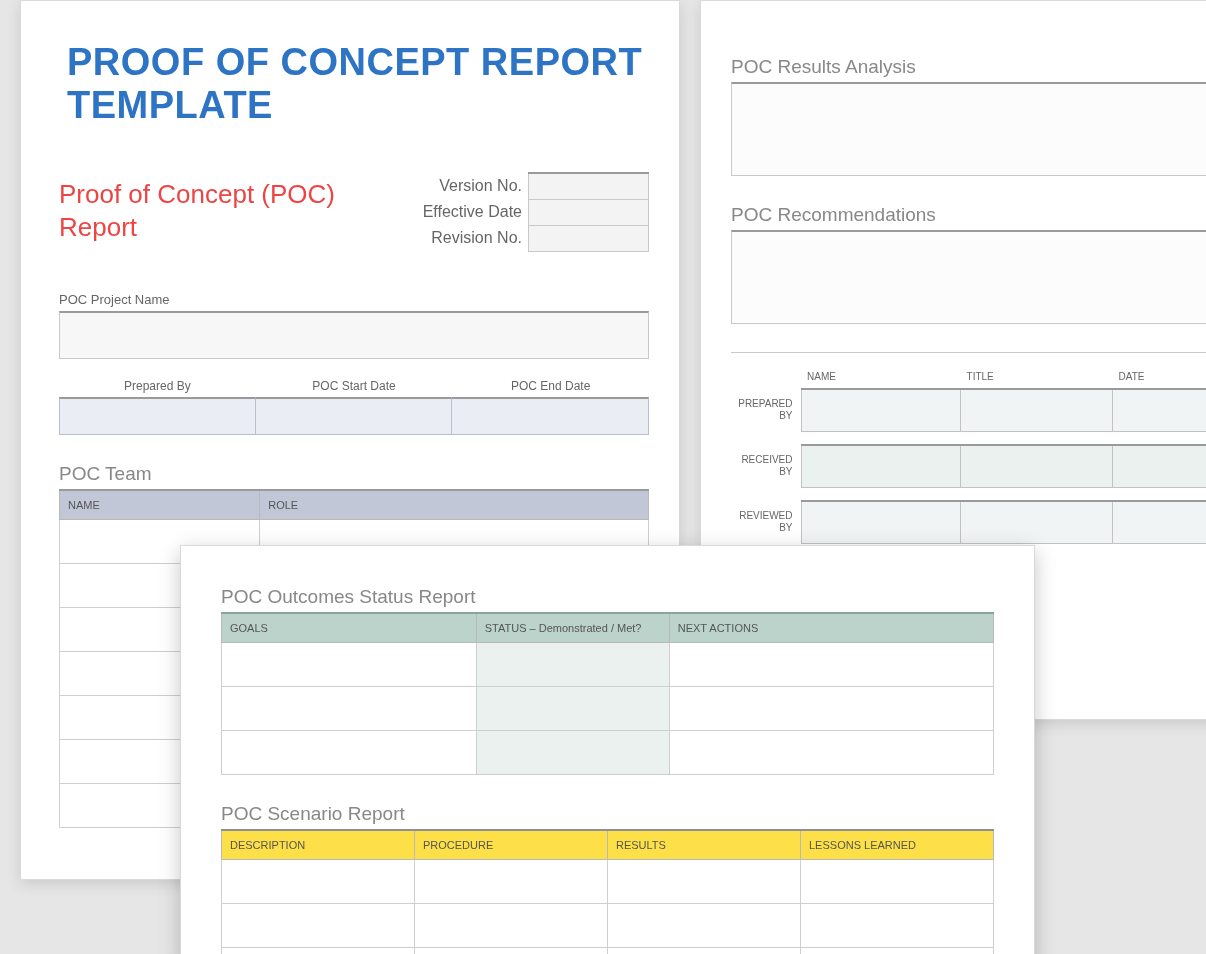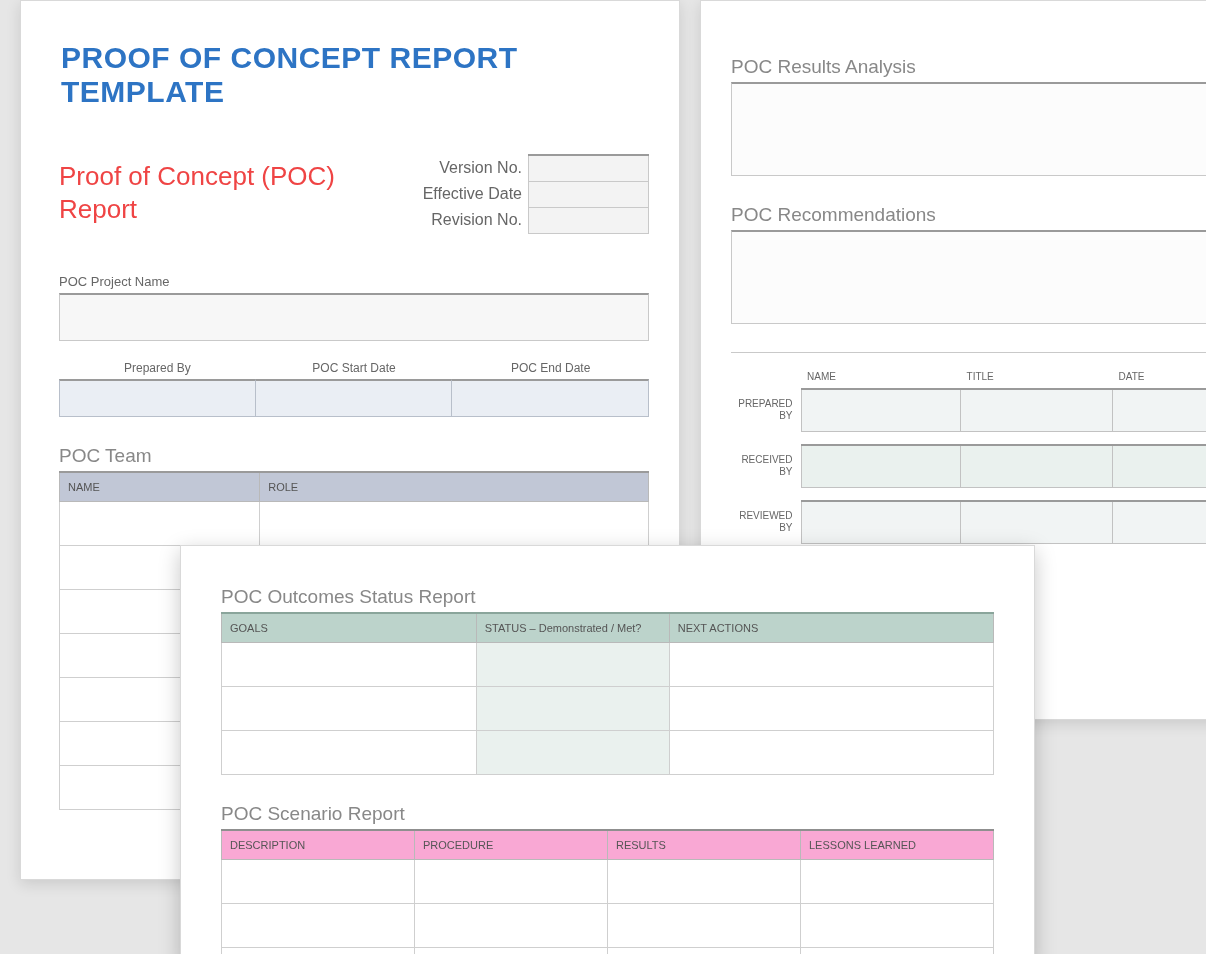--- a/index.html
+++ b/index.html
@@ -25,25 +25,25 @@
 
   
   #page1 {
     left: 20px;
     top: 0;
     width: 660px;
     height: 880px;
     padding: 40px 30px 0 38px;
   }
   #page1 h1.title {
-    font-size: 30px;
+    font-size: 38px;
     font-weight: 700;
     color: #2d74c4;
     letter-spacing: 0.5px;
-    margin: 0 0 45px 2px;
+    margin: 0 0 45px 8px;
   }
   .header-row {
     display: flex;
     align-items: flex-start;
     gap: 30px;
     margin-bottom: 40px;
   }
   .header-row .subtitle {
     flex: 1;
     font-size: 26px;
@@ -198,21 +198,21 @@
     height: 420px;
     padding: 40px 40px 0 40px;
     overflow: hidden;
     z-index: 5;
     box-shadow: 0 6px 20px rgba(0,0,0,0.22);
   }
   table.outcomes th { background: #bcd3cb; border-top: 2px solid #8aa59b; }
   table.outcomes td.shade { background: #eaf1ee; }
 
   table.scenario { margin-top: 4px; }
-  table.scenario th { background: #f9a8d4; border-top: 2px solid #8f8f8f; }
+  table.scenario th { background: #fde047; border-top: 2px solid #8f8f8f; }
 
 </style>
 </head>
 <body>
 
 <div id="page1" class="page">
 
   <h1 class="title">PROOF OF CONCEPT REPORT TEMPLATE</h1>
 
   <div class="header-row">

